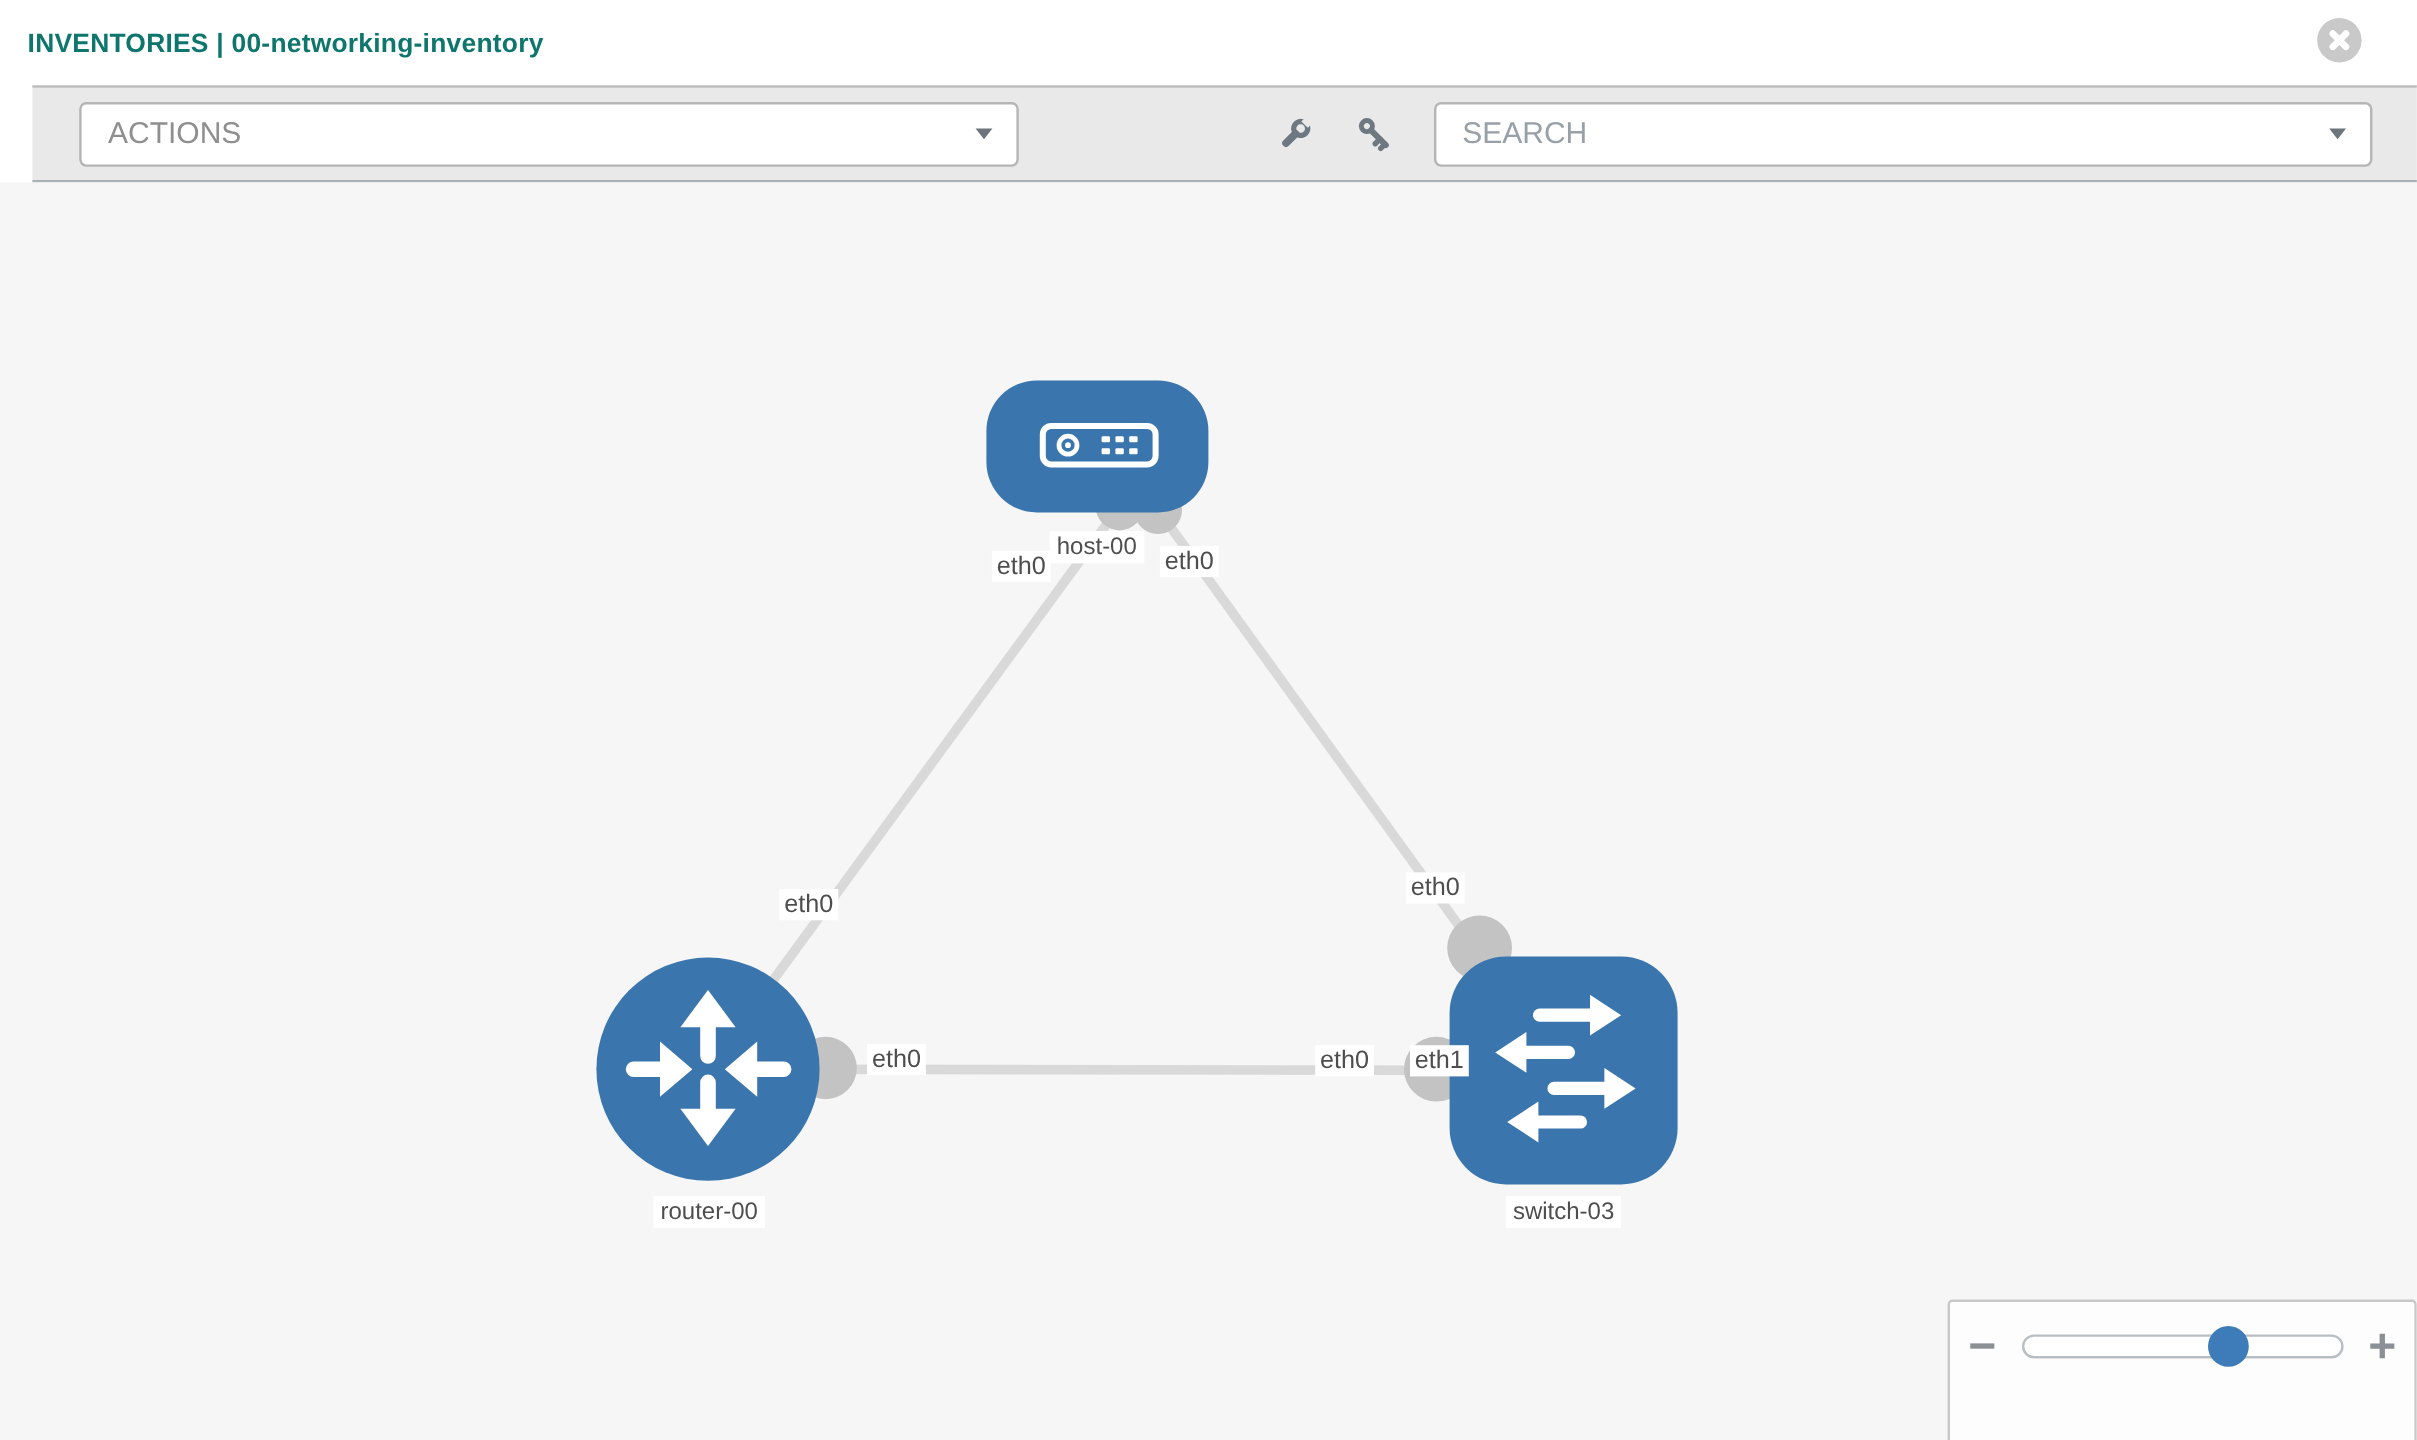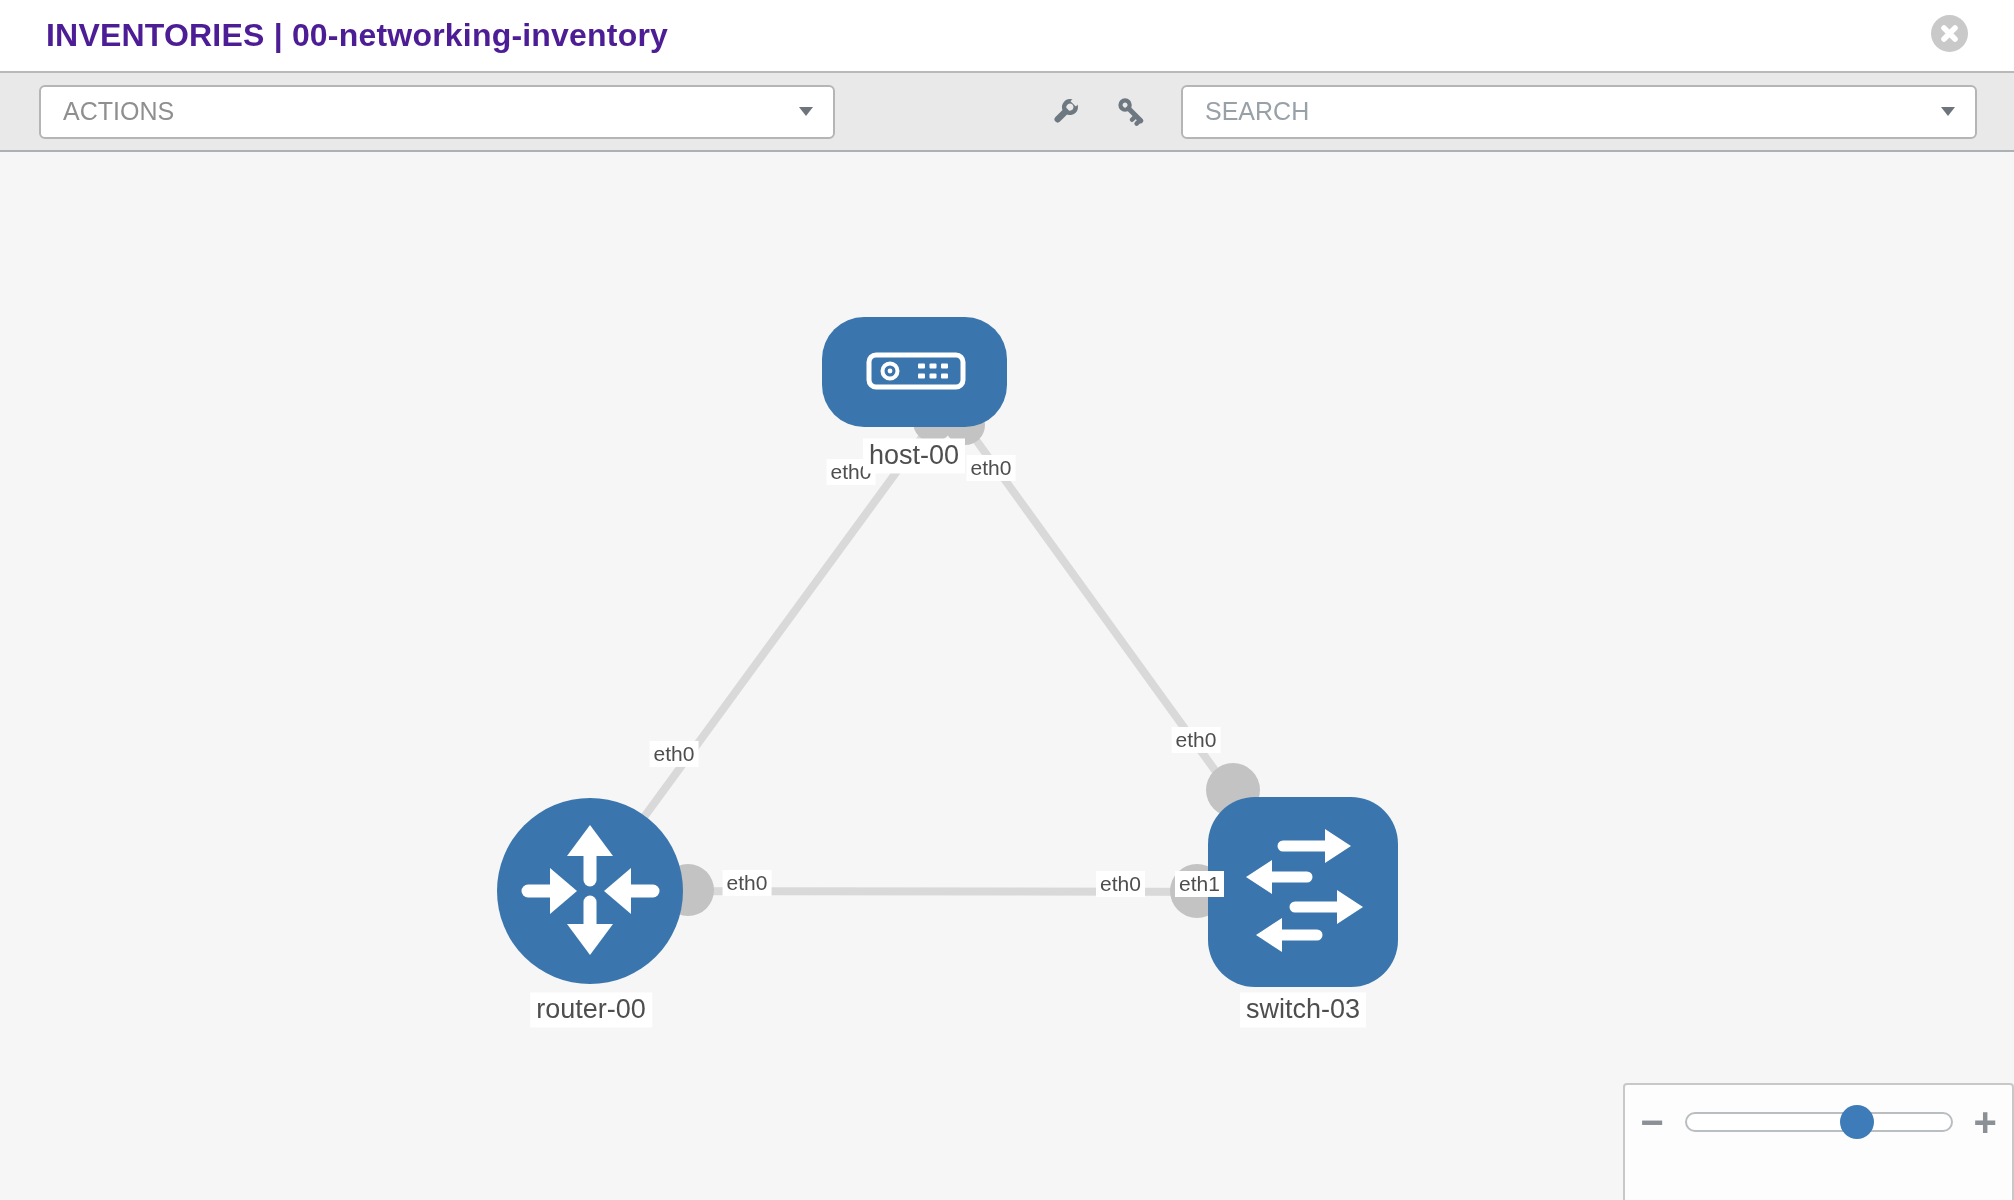--- a/index.html
+++ b/index.html
@@ -6,34 +6,34 @@
   body{
     width:2014px;height:1200px;overflow:hidden;background:#fff;
     font-family:"Liberation Sans","DejaVu Sans",sans-serif;
     -webkit-font-smoothing:antialiased;
   }
   .app{width:2014px;height:1200px;position:relative;}
 
   
   .titlebar{height:71px;position:relative;background:#fff;}
   .title{
-    margin:0;padding-left:46px;line-height:71px;
-    font-size:32px;font-weight:bold;color:#4c1d95;letter-spacing:.2px;
+    margin:0;padding-left:23px;line-height:71px;
+    font-size:22px;font-weight:bold;color:#0f766e;letter-spacing:.2px;
   }
   .close-btn{
     position:absolute;top:15px;right:46px;width:37px;height:37px;border-radius:50%;
     background:#c9c9c9;border:none;padding:0;cursor:pointer;
     display:flex;align-items:center;justify-content:center;
   }
 
   
   .toolbar{
     height:81px;box-sizing:border-box;background:#e9e9e9;
     border-top:2px solid #b9b9b9;border-bottom:2px solid #acb1b5;
-    display:flex;align-items:center;padding:0 37px 0 39px;
+    display:flex;align-items:center;padding:0 37px 0 39px;margin-left:27px;
   }
   .select{
     height:54px;box-sizing:border-box;background:#fff;
     border:2px solid #b5b5b5;border-radius:6px;
     display:flex;align-items:center;justify-content:space-between;
     padding:0 20px 0 22px;cursor:pointer;
   }
   .select .label{font-size:25px;color:#8f8f8f;}
   .select.search-select .label{color:#98a0a8;}
   .caret{
@@ -47,21 +47,21 @@
 
   
   .canvas{
     position:relative;height:1048px;background:#f6f6f6;overflow:hidden;
   }
   .topology-svg{position:absolute;left:0;top:0;}
   .node-label,.eth-label{
     position:absolute;background:#fff;color:#4e4e4e;white-space:nowrap;line-height:1.15;
   }
   .node-label{
-    transform:translate(-50%,-50%);font-size:27px;padding:2px 6px;text-align:right;
+    transform:translate(-50%,-50%);font-size:20px;padding:2px 6px;text-align:right;
   }
   .eth-label{
     transform:translate(-50%,-50%);font-size:21px;padding:1px 4px;
   }
   .eth-label.anchored{transform:none;}
 
   
   .zoom-panel{
     position:absolute;left:1623px;top:931px;width:391px;height:160px;
     box-sizing:border-box;background:#fdfdfd;border:2px solid #c8c8c8;border-radius:4px;

